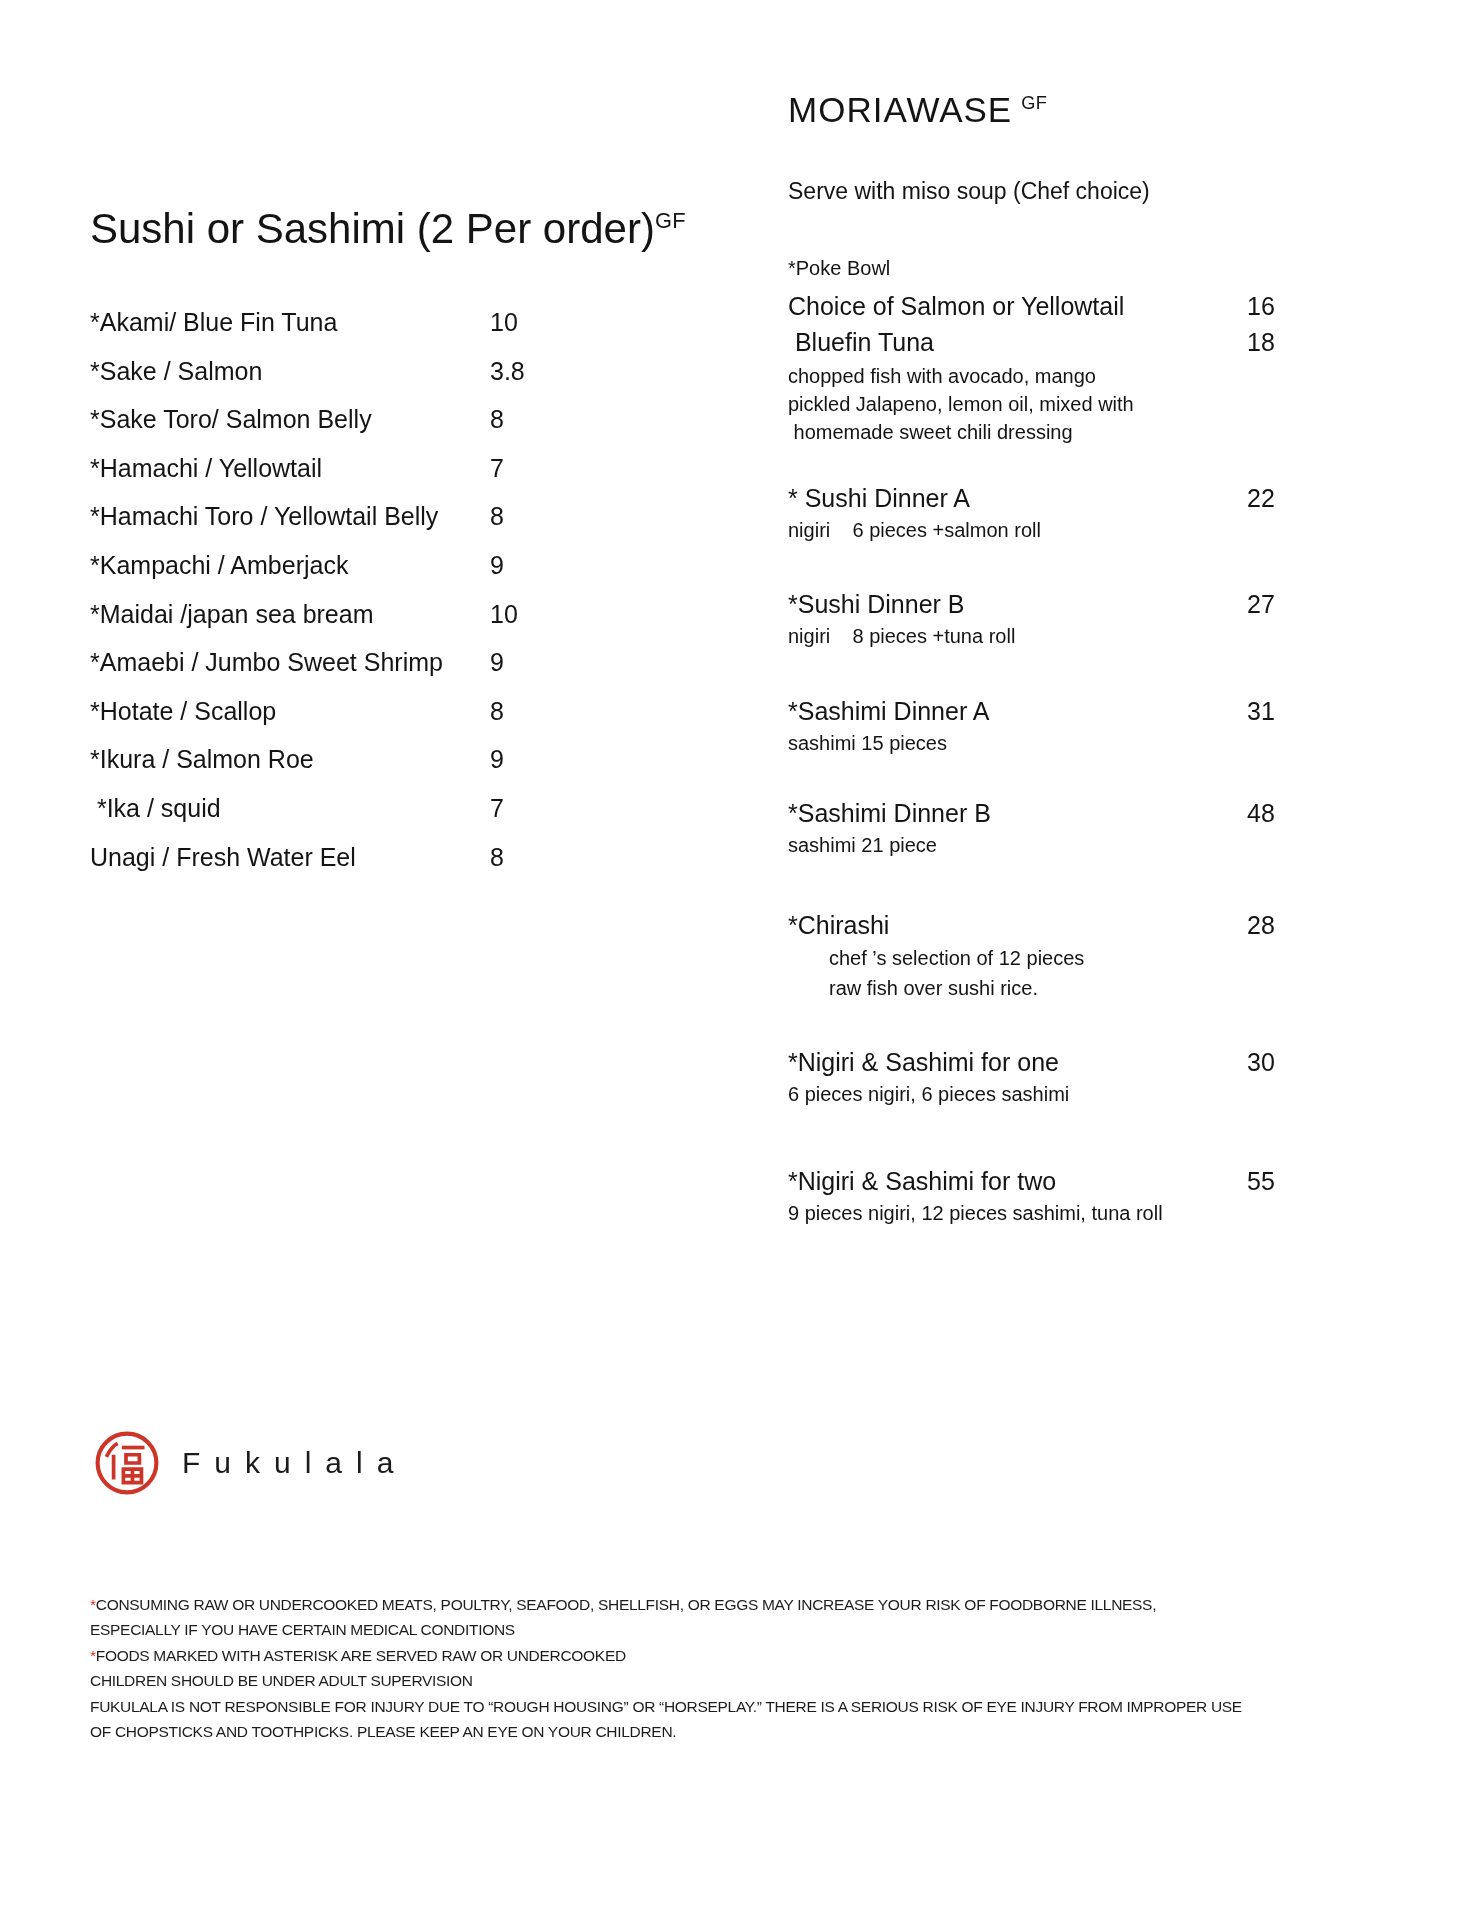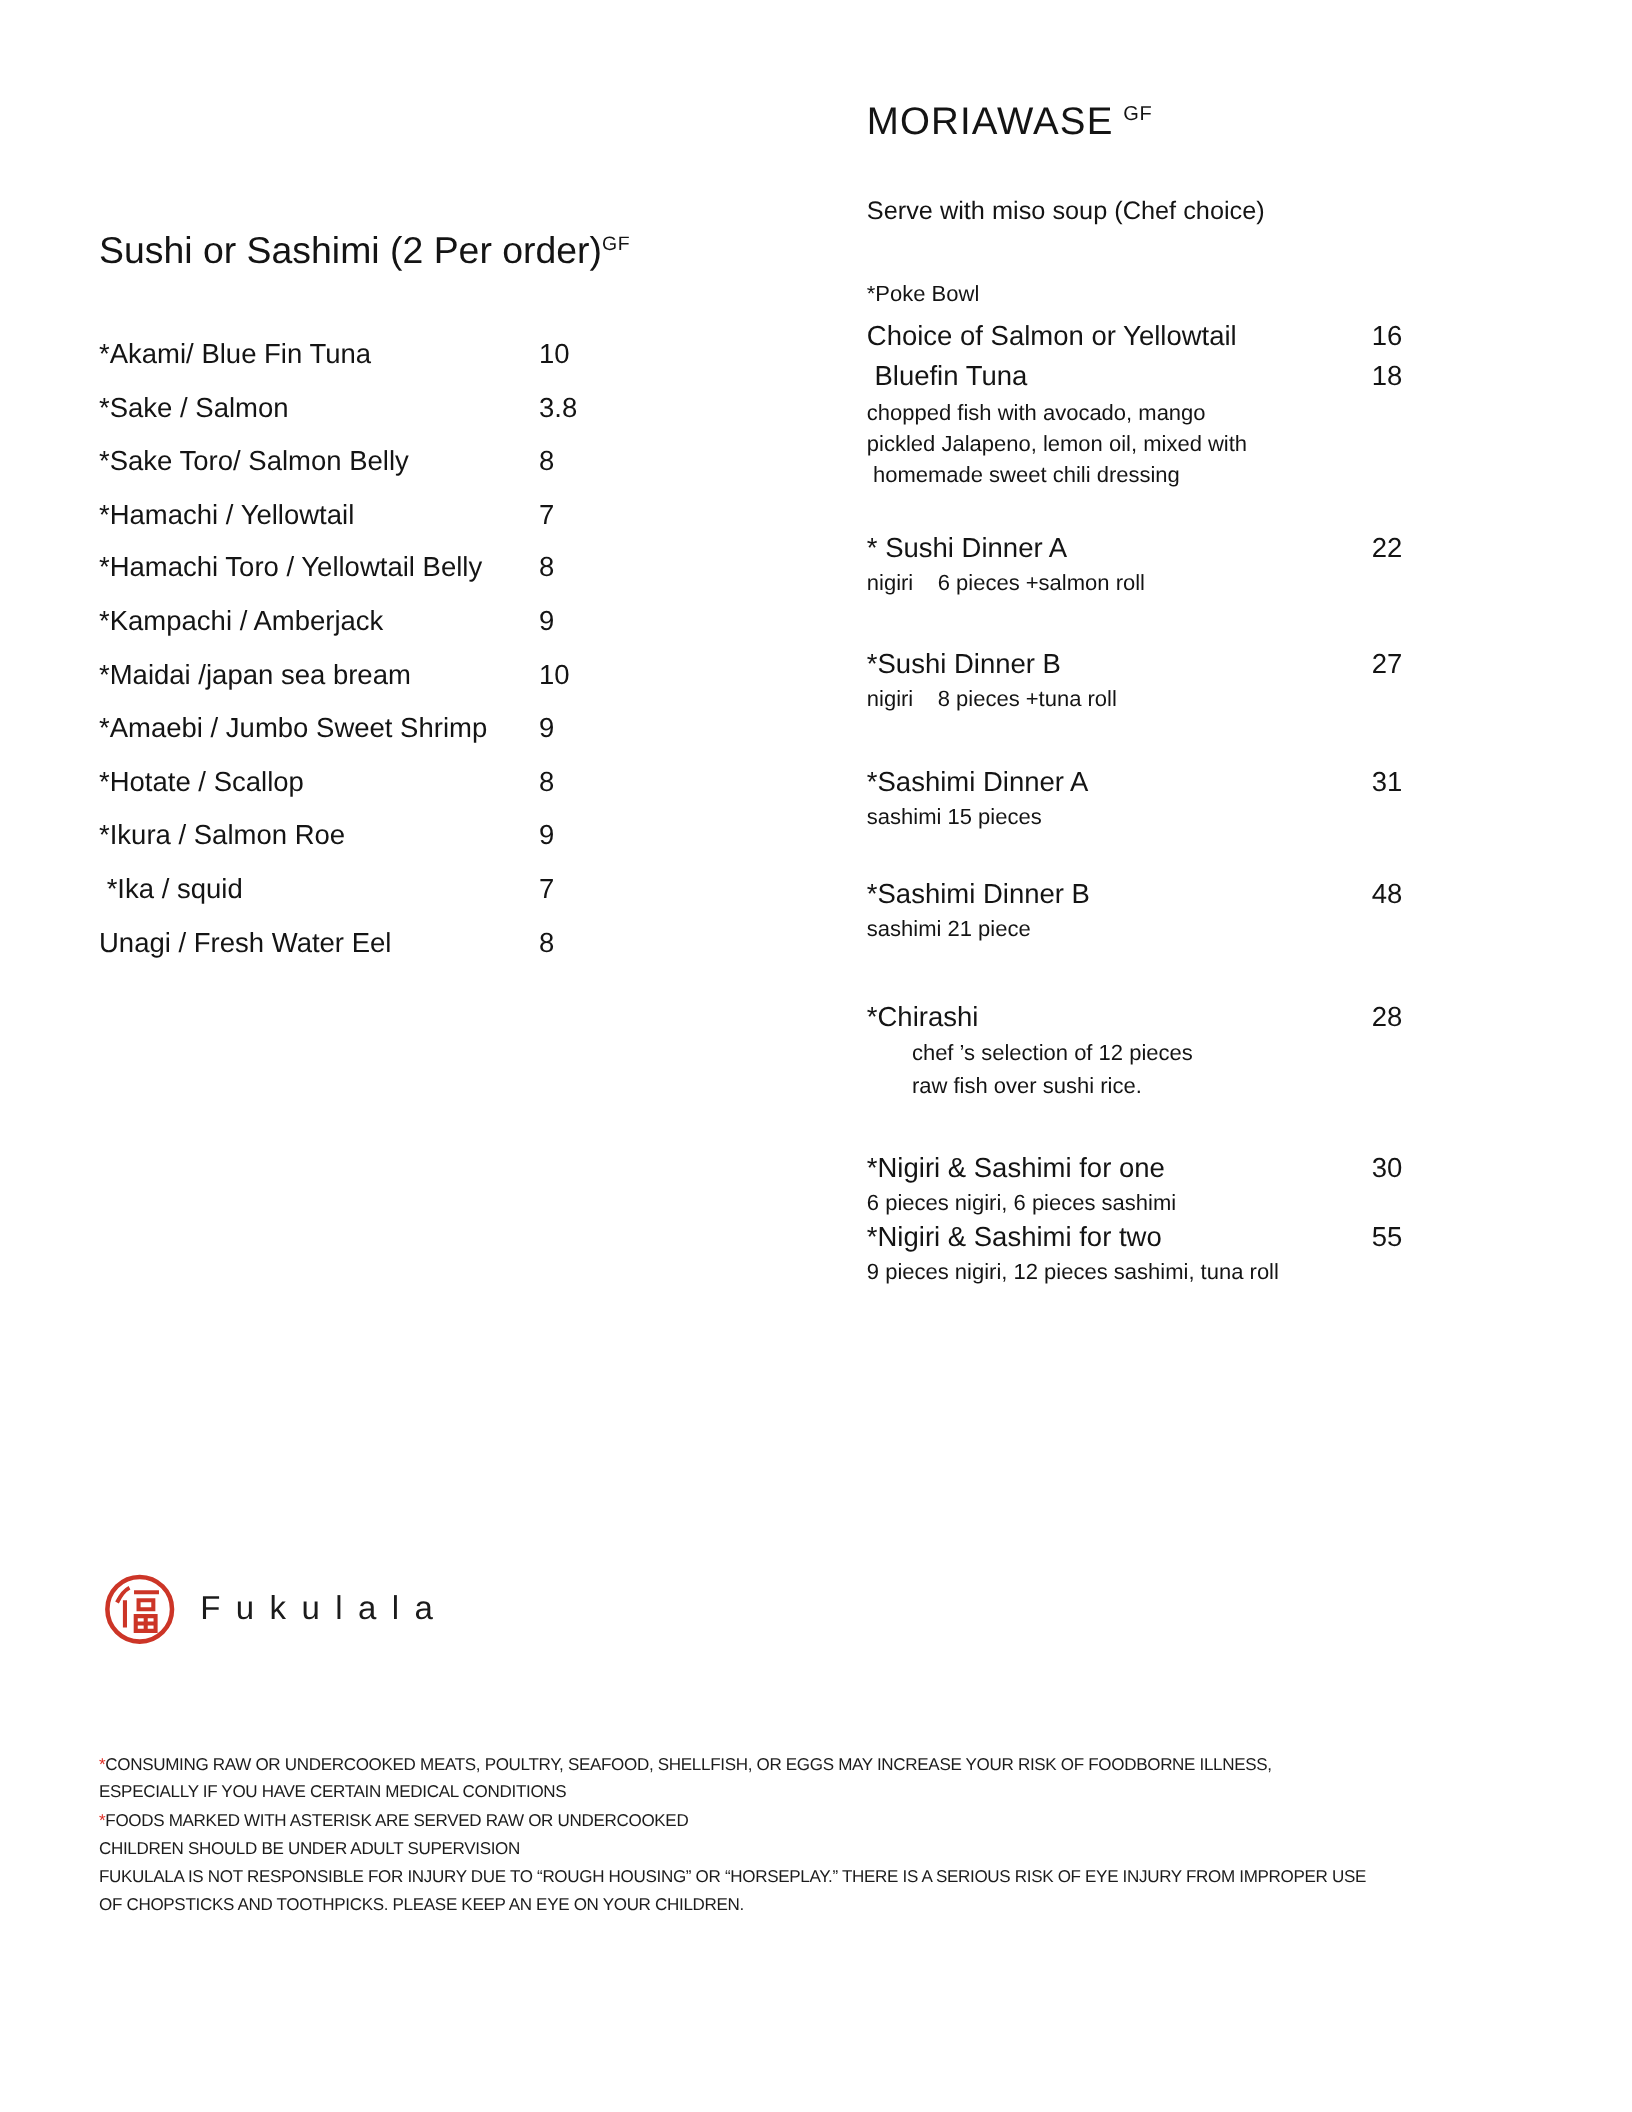--- a/index.html
+++ b/index.html
@@ -7,21 +7,21 @@
     width:1484px;height:1920px;position:relative;overflow:hidden;
     font-family:"Liberation Sans","DejaVu Sans",sans-serif;
     color:#141414;
     -webkit-font-smoothing:antialiased;
   }
 
   
   .left-col{position:absolute;left:90px;top:0;width:560px;}
   .left-title{
     position:absolute;left:0;top:200px;width:560px;
-    font-size:34px;line-height:42px;font-weight:400;white-space:nowrap;
+    font-size:42px;line-height:42px;font-weight:400;white-space:nowrap;
   }
   .sup{font-size:0.52em;vertical-align:super;letter-spacing:0.5px;}
   .sup-gap{margin-left:9px;}
   .left-items{position:absolute;left:0;top:301px;width:500px;}
   .mi-row{position:relative;height:48.6px;width:500px;}
   .mi-name{
     position:absolute;left:0;top:6px;font-size:25px;line-height:30px;white-space:pre;
   }
   .mi-price{
     position:absolute;left:400px;top:6px;font-size:25px;line-height:30px;
@@ -168,21 +168,21 @@
         <span class="r-desc r-desc-lg">chef ’s selection of 12 pieces</span>
         <span class="r-desc r-desc-lg">raw fish over sushi rice.</span>
       </div>
 
     <div class="r-row" style="top:1044px;">
         <span class="r-name">*Nigiri &amp; Sashimi for one</span>
         <span class="r-price">30</span>
         <span class="r-desc">6 pieces nigiri, 6 pieces sashimi</span>
       </div>
 
-    <div class="r-row" style="top:1107px;">
+    <div class="r-row" style="top:1163px;">
         <span class="r-name">*Nigiri &amp; Sashimi for two</span>
         <span class="r-price">55</span>
         <span class="r-desc">9 pieces nigiri, 12 pieces sashimi, tuna roll</span>
       </div>
   </div>
 
   <div class="logo">
     <svg class="logo-icon" viewBox="0 0 64 64" xmlns="http://www.w3.org/2000/svg">
       <g fill="none" stroke="#cc3527" stroke-width="4">
         <circle cx="32" cy="32" r="28.5"></circle>

